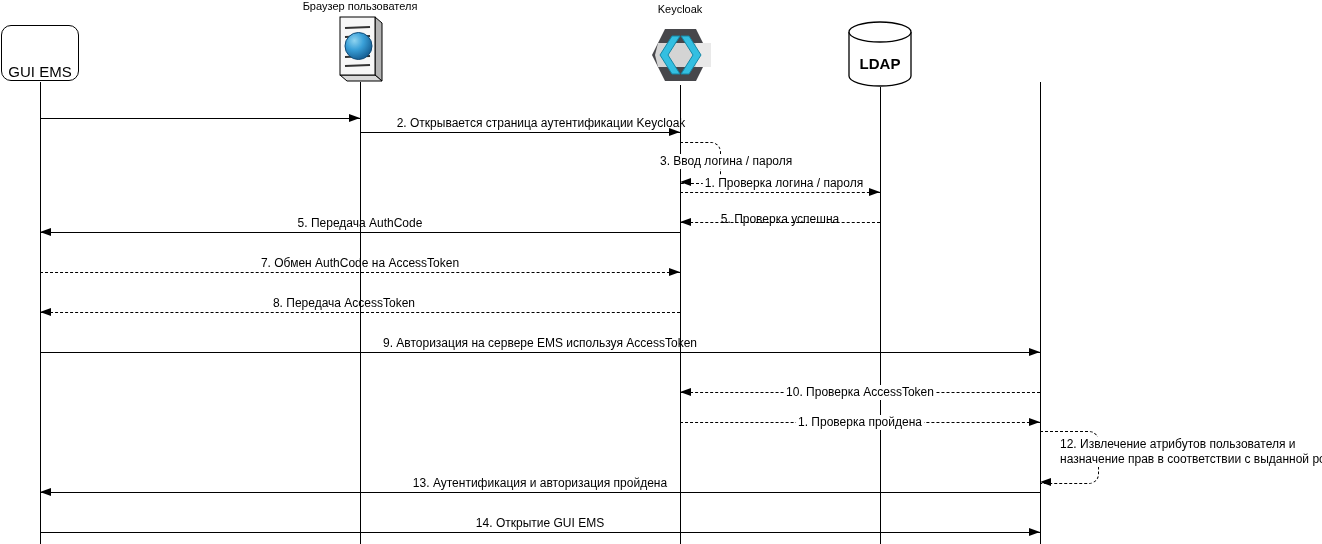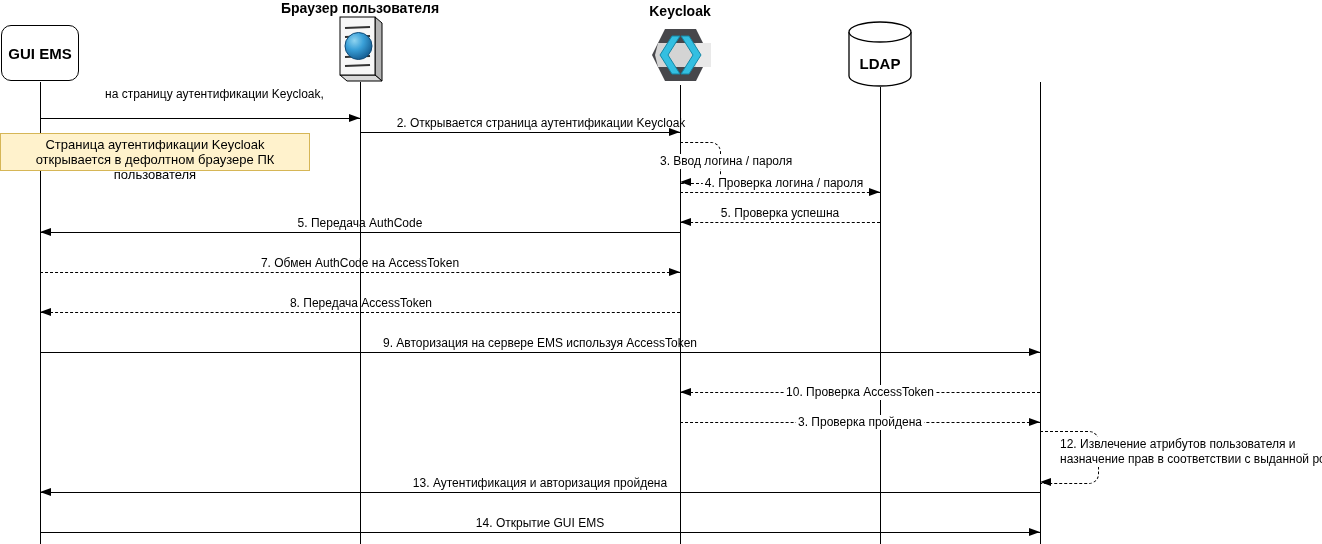--- a/index.html
+++ b/index.html
@@ -8,105 +8,104 @@
   .lifeline{position:absolute;width:0;border-left:1px solid #000;}
   .ln{position:absolute;height:0;border-top:1px solid #000;}
   .ln.d{border-top-style:dashed;}
   .ah{position:absolute;width:0;height:0;border-top:4px solid transparent;border-bottom:4px solid transparent;}
   .ah.r{border-left:11px solid #000;}
   .ah.l{border-right:11px solid #000;}
   .loop{position:absolute;border:1px dashed #000;border-left:none;border-radius:0 10px 10px 0;}
   .lbl{position:absolute;font-size:12px;line-height:15px;white-space:nowrap;}
   .lbl.c{transform:translateX(-50%);}
   .lbl.bg{background:#fff;padding:0 2px;}
-  .actor-title{position:absolute;transform:translateX(-50%);font-size:14px;font-weight:bold;white-space:nowrap;}
+  .actor-title{position:absolute;transform:translateX(-50%);font-size:11px;font-weight:normal;white-space:nowrap;}
   .actor-box{position:absolute;background:#fff;border:1.5px solid #000;border-radius:10px;
-             display:flex;align-items:center;justify-content:center;font-size:15px;font-weight:bold;white-space:nowrap;}
+             display:flex;align-items:flex-end;justify-content:center;font-size:15px;font-weight:normal;white-space:nowrap;}
   .db-label{position:absolute;transform:translateX(-50%);font-size:15px;font-weight:bold;}
   .note{position:absolute;background:#FFF2CC;border:1px solid #D6B656;font-size:13px;line-height:15px;
         text-align:center;padding-top:3px;}
   svg{position:absolute;display:block;}
 </style>
 </head>
 <body>
 
 <div class="canvas">
 
   <div class="lifeline" style="left:40px;top:82px;height:462px"></div>
   <div class="lifeline" style="left:360px;top:82px;height:462px"></div>
   <div class="lifeline" style="left:680px;top:85px;height:459px"></div>
   <div class="lifeline" style="left:880px;top:87px;height:457px"></div>
   <div class="lifeline" style="left:1040px;top:82px;height:462px"></div>
 
   <div>
     <div class="ln" style="left:40px;top:118px;width:320px"></div>
     <div class="ah r" style="left:349px;top:114px"></div>
     <div class="lbl" style="left:105px;top:87px">
-      <div>на страницу аутентификации Keycloak,</div>
     </div>
   </div>
 
   <div>
     <div class="ln" style="left:360px;top:132px;width:320px"></div>
     <div class="ah r" style="left:669px;top:128px"></div>
     <div class="lbl c" style="left:541px;top:116px">2. Открывается страница аутентификации Keycloak</div>
   </div>
 
   <div>
     <div class="loop" style="left:680px;top:142px;width:40px;height:40px"></div>
     <div class="ah l" style="left:680px;top:178px"></div>
     <div class="lbl bg" style="left:658px;top:154px">3. Ввод логина / пароля</div>
   </div>
 
   <div>
     <div class="ln d" style="left:680px;top:192px;width:200px"></div>
     <div class="ah r" style="left:869px;top:188px"></div>
-    <div class="lbl c bg" style="left:784px;top:176px">4. Проверка логина / пароля</div>
+    <div class="lbl c bg" style="left:784px;top:176px">1. Проверка логина / пароля</div>
   </div>
 
   <div>
     <div class="ln d" style="left:680px;top:222px;width:200px"></div>
     <div class="ah l" style="left:680px;top:218px"></div>
-    <div class="lbl c" style="left:780px;top:206px">5. Проверка успешна</div>
+    <div class="lbl c" style="left:780px;top:212px">5. Проверка успешна</div>
   </div>
 
   <div>
     <div class="ln" style="left:40px;top:232px;width:640px"></div>
     <div class="ah l" style="left:40px;top:228px"></div>
     <div class="lbl c" style="left:360px;top:216px">5. Передача AuthCode</div>
   </div>
 
   <div>
     <div class="ln d" style="left:40px;top:272px;width:640px"></div>
     <div class="ah r" style="left:669px;top:268px"></div>
     <div class="lbl c" style="left:360px;top:256px">7. Обмен AuthCode на AccessToken</div>
   </div>
 
   <div>
     <div class="ln d" style="left:40px;top:312px;width:640px"></div>
     <div class="ah l" style="left:40px;top:308px"></div>
-    <div class="lbl c" style="left:361px;top:296px">8. Передача AccessToken</div>
+    <div class="lbl c" style="left:344px;top:296px">8. Передача AccessToken</div>
   </div>
 
   <div>
     <div class="ln" style="left:40px;top:352px;width:1000px"></div>
     <div class="ah r" style="left:1029px;top:348px"></div>
     <div class="lbl c" style="left:540px;top:336px">9. Авторизация на сервере EMS используя AccessToken</div>
   </div>
 
   <div>
     <div class="ln d" style="left:680px;top:392px;width:360px"></div>
     <div class="ah l" style="left:680px;top:388px"></div>
     <div class="lbl c bg" style="left:860px;top:385px">10. Проверка AccessToken</div>
   </div>
 
   <div>
     <div class="ln d" style="left:680px;top:422px;width:360px"></div>
     <div class="ah r" style="left:1029px;top:418px"></div>
-    <div class="lbl c bg" style="left:860px;top:415px">3. Проверка пройдена</div>
+    <div class="lbl c bg" style="left:860px;top:415px">1. Проверка пройдена</div>
   </div>
 
   <div>
     <div class="loop" style="left:1040px;top:431px;width:58px;height:51px"></div>
     <div class="ah l" style="left:1040px;top:478px"></div>
     <div class="lbl bg" style="left:1058px;top:437px">
       <div>12. Извлечение атрибутов пользователя и</div>
       <div>назначение прав в соответствии с выданной ролью</div>
     </div>
   </div>
@@ -116,24 +115,20 @@
     <div class="ah l" style="left:40px;top:488px"></div>
     <div class="lbl c" style="left:540px;top:476px">13. Аутентификация и авторизация пройдена</div>
   </div>
 
   <div>
     <div class="ln" style="left:40px;top:532px;width:1000px"></div>
     <div class="ah r" style="left:1029px;top:528px"></div>
     <div class="lbl c" style="left:540px;top:516px">14. Открытие GUI EMS</div>
   </div>
 
-  <div class="note" style="left:0;top:133px;width:308px;height:33px">
-    <div>Страница аутентификации Keycloak</div>
-    <div>открывается в дефолтном браузере ПК пользователя</div>
-  </div>
 
   <div class="actor-box" style="left:1px;top:25px;width:76px;height:54px">
     <span>GUI EMS</span>
   </div>
 
   <div class="actor-title" style="left:360px;top:0">Браузер пользователя</div>
   <svg style="left:337px;top:16px" width="48" height="66" viewBox="0 0 48 66">
     <defs>
       <radialGradient id="globe" cx="35%" cy="30%" r="75%">
         <stop offset="0%" stop-color="#8fd4f0"></stop>

